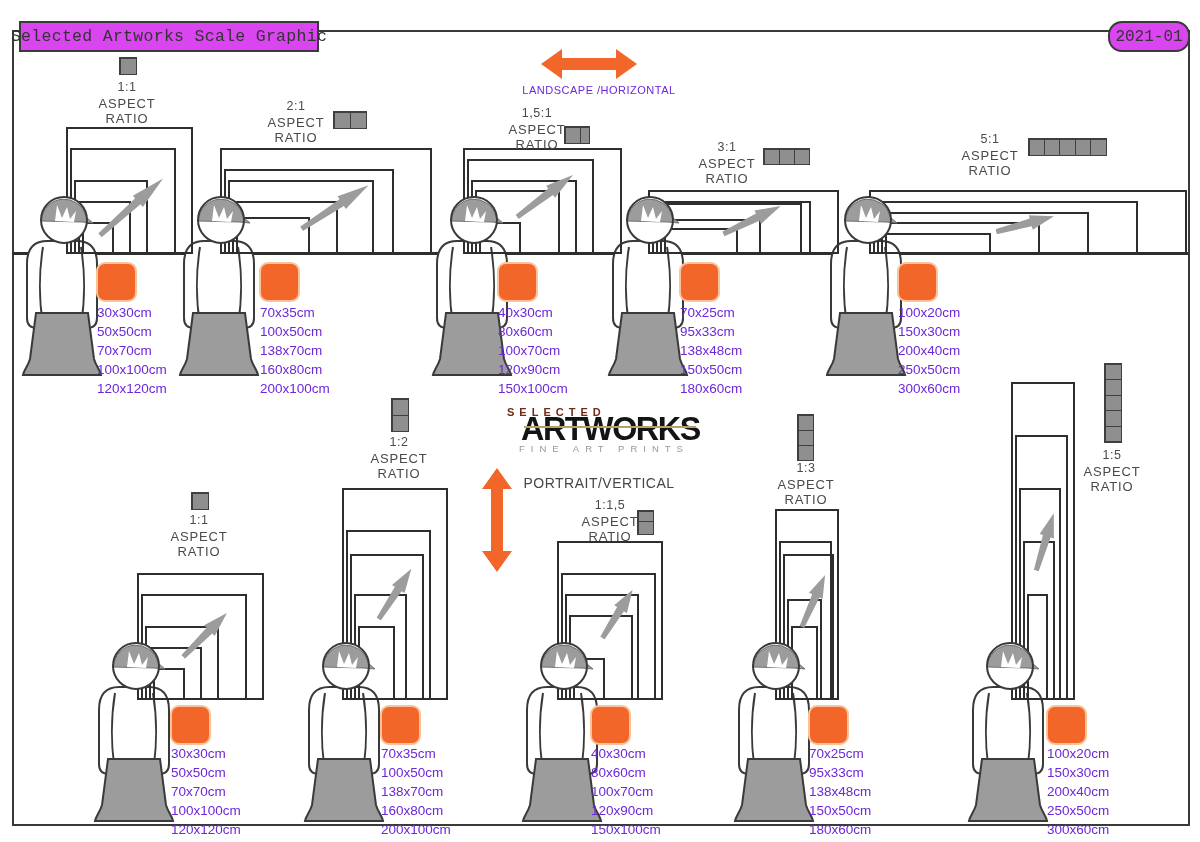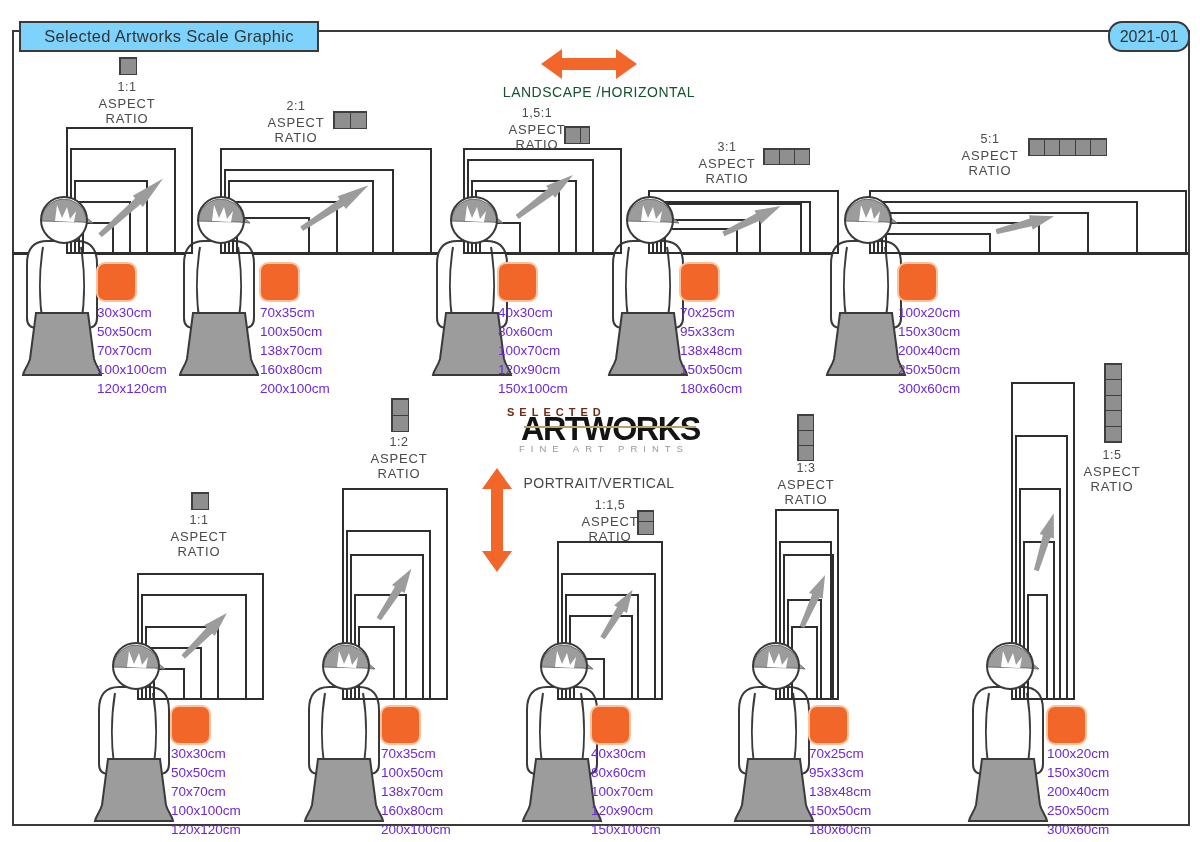--- a/index.html
+++ b/index.html
@@ -1,21 +1,21 @@
 <!DOCTYPE html>
 <html><head>
 <meta charset="utf-8">
 <style>
   html,body{margin:0;padding:0;background:#fff;}
   #canvas{position:relative;width:1200px;height:842px;background:#fff;overflow:hidden;
           font-family:"Liberation Sans",sans-serif;color:#4a4a4a;}
   .abs{position:absolute;}
   #page-border{left:12px;top:30px;width:1174px;height:792px;border:2px solid #3a3a3a;z-index:0;}
-  .hdr-box{top:21px;height:27px;border:2px solid #3a3a3a;background:#7dd3fc;z-index:10;
-           display:flex;align-items:center;justify-content:center;white-space:nowrap;}
+  .hdr-box{top:21px;height:27px;border:2px solid #3a3a3a;background:#d946ef;z-index:10;
+           display:flex;align-items:center;justify-content:center;white-space:nowrap;font-family:Liberation Mono, monospace;}
   #title-box{left:19px;width:296px;font-size:16.5px;letter-spacing:.3px;color:#333;}
   #studio-box{left:455px;width:291px;color:#333;}
   #studio-box .big{font-size:16px;}
   #studio-box .small{font-size:10.5px;margin-left:5px;margin-top:3px;}
   #version-box{left:1108px;width:78px;font-size:16px;color:#333;border-radius:14px;}
   #topline{left:12px;top:252px;width:1176px;height:3px;background:#2e2e2e;z-index:1;}
   .frame-rect{position:absolute;border:2px solid #2e2e2e;box-sizing:border-box;z-index:4;background:transparent;}
   .person-svg{position:absolute;width:92px;height:187px;}
   .p-body{z-index:2;}
   .p-head{z-index:5;}
@@ -32,21 +32,21 @@
   .arrow svg{display:block;width:100%;height:100%;}
   
   #logo-selected{left:507px;top:406px;font-size:11px;font-weight:bold;letter-spacing:5px;color:#6E2B15;z-index:9;}
   #logo-artworks{left:521px;top:409px;width:180px;font-size:34px;font-weight:bold;letter-spacing:-1.5px;
                  color:#141414;transform:scaleX(.95);transform-origin:left;z-index:9;white-space:nowrap;}
   #logo-strike{left:524px;top:426px;width:172px;height:2px;background:#B5A26B;z-index:10;}
   #logo-tagline{left:504px;top:443px;width:200px;text-align:center;font-size:9.5px;letter-spacing:6px;
                 color:#989898;font-weight:500;z-index:9;}
   #logo-url{left:474px;top:455px;width:250px;text-align:center;font-size:15.5px;color:#3a3a3a;z-index:9;}
   #portrait-label{left:474px;top:475px;width:250px;text-align:center;font-size:14px;letter-spacing:.5px;color:#464646;z-index:9;}
-  #landscape-label{left:474px;top:84px;width:250px;text-align:center;font-size:14px;letter-spacing:.5px;color:#14532d;z-index:9;}
+  #landscape-label{left:474px;top:84px;width:250px;text-align:center;font-size:11px;letter-spacing:.5px;color:#6d28d9;z-index:9;}
   
   .oa{position:absolute;z-index:9;}
   #h-arrow{left:541px;top:49px;width:96px;height:30px;}
   #h-arrow .tri-l{position:absolute;left:0;top:0;width:0;height:0;border-top:15px solid transparent;
     border-bottom:15px solid transparent;border-right:21px solid #F2662A;}
   #h-arrow .tri-r{position:absolute;right:0;top:0;width:0;height:0;border-top:15px solid transparent;
     border-bottom:15px solid transparent;border-left:21px solid #F2662A;}
   #h-arrow .shaft{position:absolute;left:20px;top:9px;width:56px;height:12px;background:#F2662A;}
   #v-arrow{left:482px;top:468px;width:30px;height:104px;}
   #v-arrow .tri-t{position:absolute;top:0;left:0;width:0;height:0;border-left:15px solid transparent;

